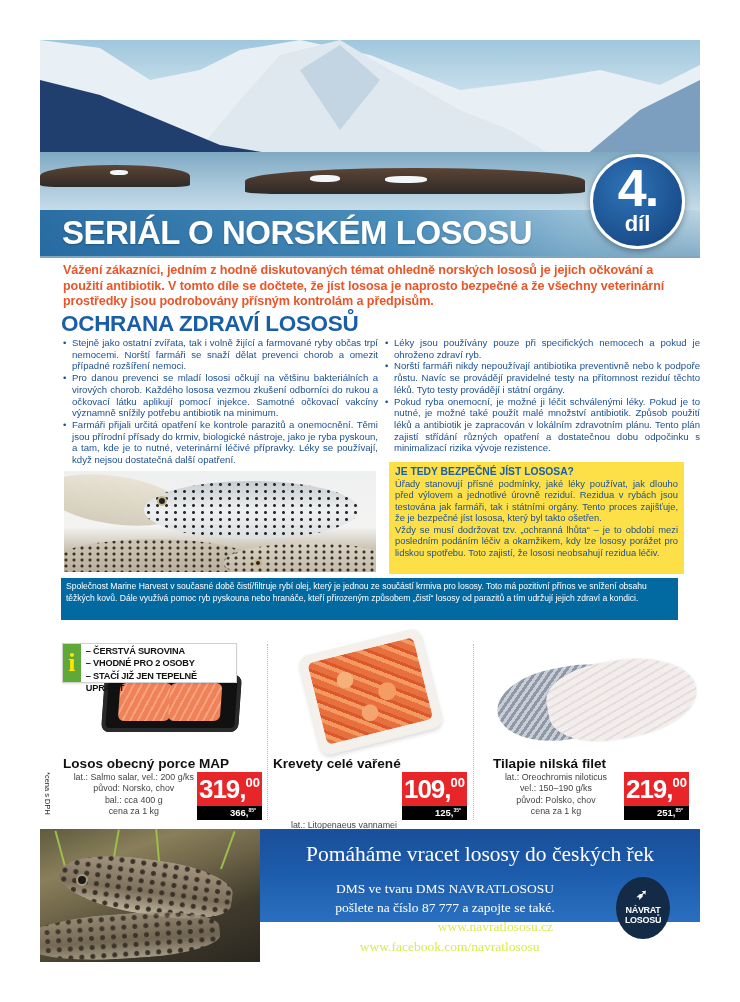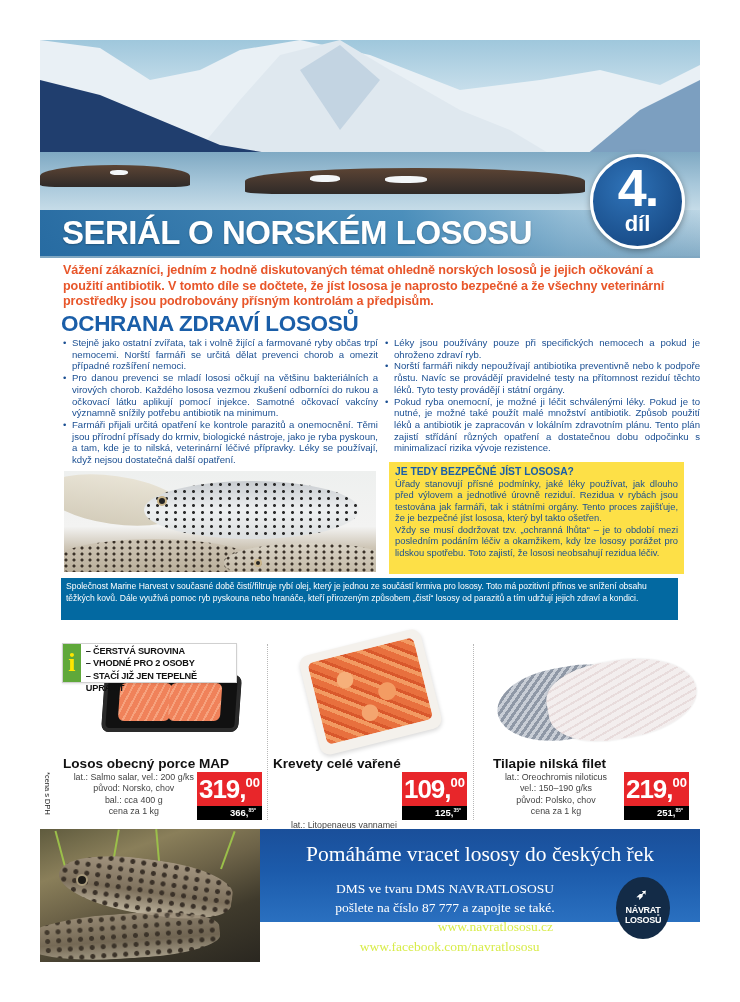--- a/index.html
+++ b/index.html
@@ -212,23 +212,23 @@
     <span class="lbl">díl</span>
   </div>
 </div>
 
 <p class="intro">Vážení zákazníci, jedním z hodně diskutovaných témat ohledně norských lososů je jejich očkování a použití antibiotik. V tomto díle se dočtete, že jíst lososa je naprosto bezpečné a že všechny veterinární prostředky jsou podrobovány přísným kontrolám a předpisům.</p>
 
 <h1 class="section-title">OCHRANA ZDRAVÍ LOSOSŮ</h1>
 
 <div class="col col-left">
   <ul>
-    <li>Stejně jako ostatní zvířata, tak i volně žijící a farmované ryby občas trpí nemocemi. Norští farmáři se určitá dělat prevenci chorob a omezit případné rozšíření nemoci.</li>
+    <li>Stejně jako ostatní zvířata, tak i volně žijící a farmované ryby občas trpí nemocemi. Norští farmáři se snaží dělat prevenci chorob a omezit případné rozšíření nemoci.</li>
     <li>Pro danou prevenci se mladí lososi očkují na většinu bakteriálních a virových chorob. Každého lososa vezmou zkušení odborníci do rukou a očkovací látku aplikují pomocí injekce. Samotné očkovací vakcíny významně snížily potřebu antibiotik na minimum.</li>
-    <li>Farmáři přijali určitá opatření ke kontrole parazitů a onemocnění. Těmi jsou přírodní přísady do krmiv, biologické nástroje, jako je ryba pyskoun, a tam, kde je to nilská, veterinární léčivé přípravky. Léky se používají, když nejsou dostatečná další opatření.</li>
+    <li>Farmáři přijali určitá opatření ke kontrole parazitů a onemocnění. Těmi jsou přírodní přísady do krmiv, biologické nástroje, jako je ryba pyskoun, a tam, kde je to nutné, veterinární léčivé přípravky. Léky se používají, když nejsou dostatečná další opatření.</li>
   </ul>
 </div>
 
 <div class="fish-photo">
   <div class="fish" style="left:-20px;top:5px;width:140px;height:48px;background:linear-gradient(180deg,#e8e3d5,#d4cdbb);transform:rotate(8deg)"></div>
   <div class="fish" style="left:80px;top:10px;width:215px;height:58px;background:radial-gradient(circle,#2b2b2b 0 1px,transparent 2px) 0 0/9px 7px,linear-gradient(180deg,#c8ccd0,#eef0f1 50%,#dcdfe0);"></div>
   <div style="position:absolute;left:93px;top:25px;width:10px;height:10px;border-radius:50%;background:#222;border:2px solid #c9b48a"></div>
   <div class="fish" style="left:-10px;top:68px;width:200px;height:44px;background:radial-gradient(circle,#3a3128 0 1px,transparent 2px) 0 0/8px 6px,linear-gradient(180deg,#cfc6b6,#b3a893);"></div>
   <div class="fish" style="left:160px;top:72px;width:170px;height:40px;background:radial-gradient(circle,#3a3128 0 1px,transparent 2px) 0 0/8px 6px,linear-gradient(180deg,#d9d3c6,#bcb19c);"></div>
   <div style="position:absolute;left:190px;top:88px;width:8px;height:8px;border-radius:50%;background:#222;border:2px solid #c9b48a"></div>

